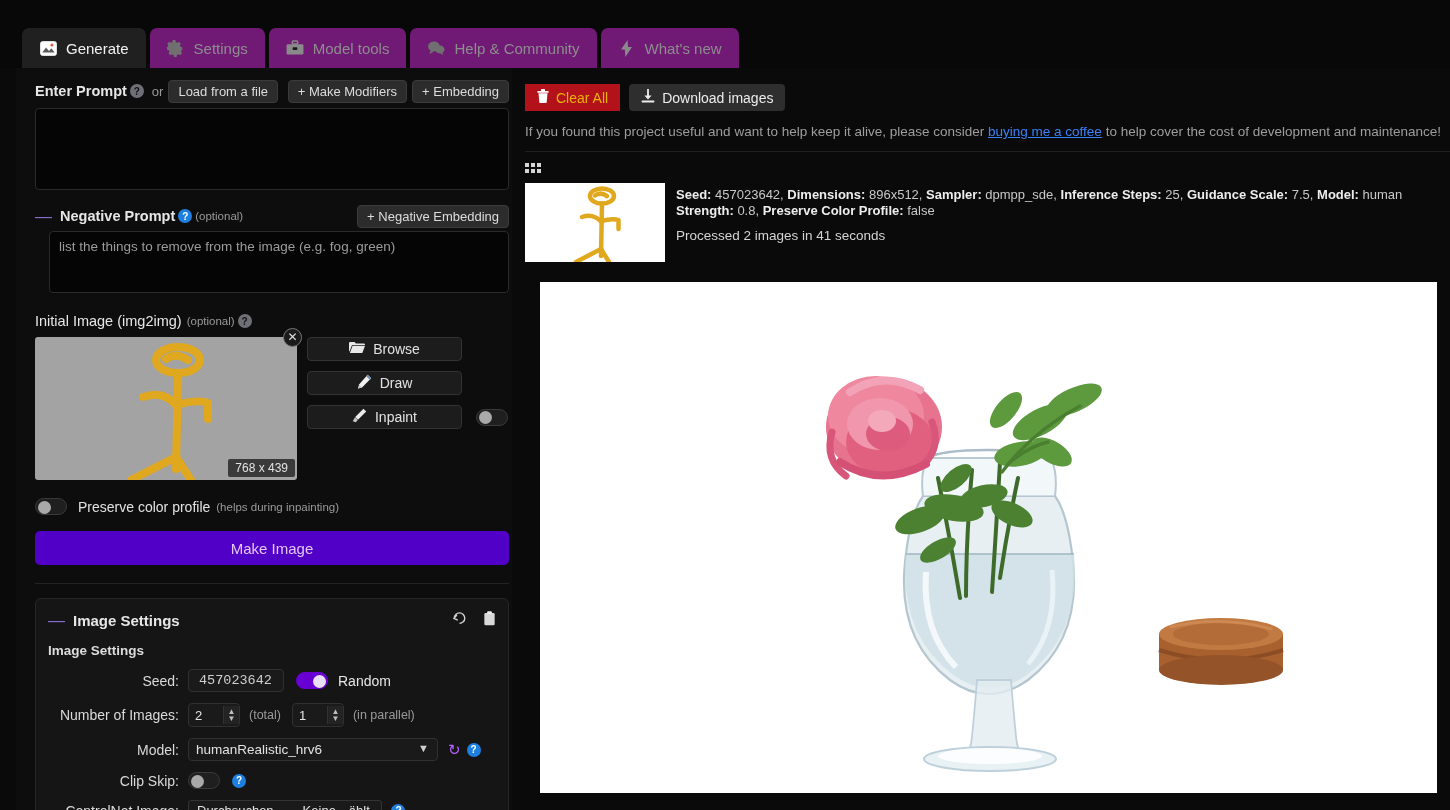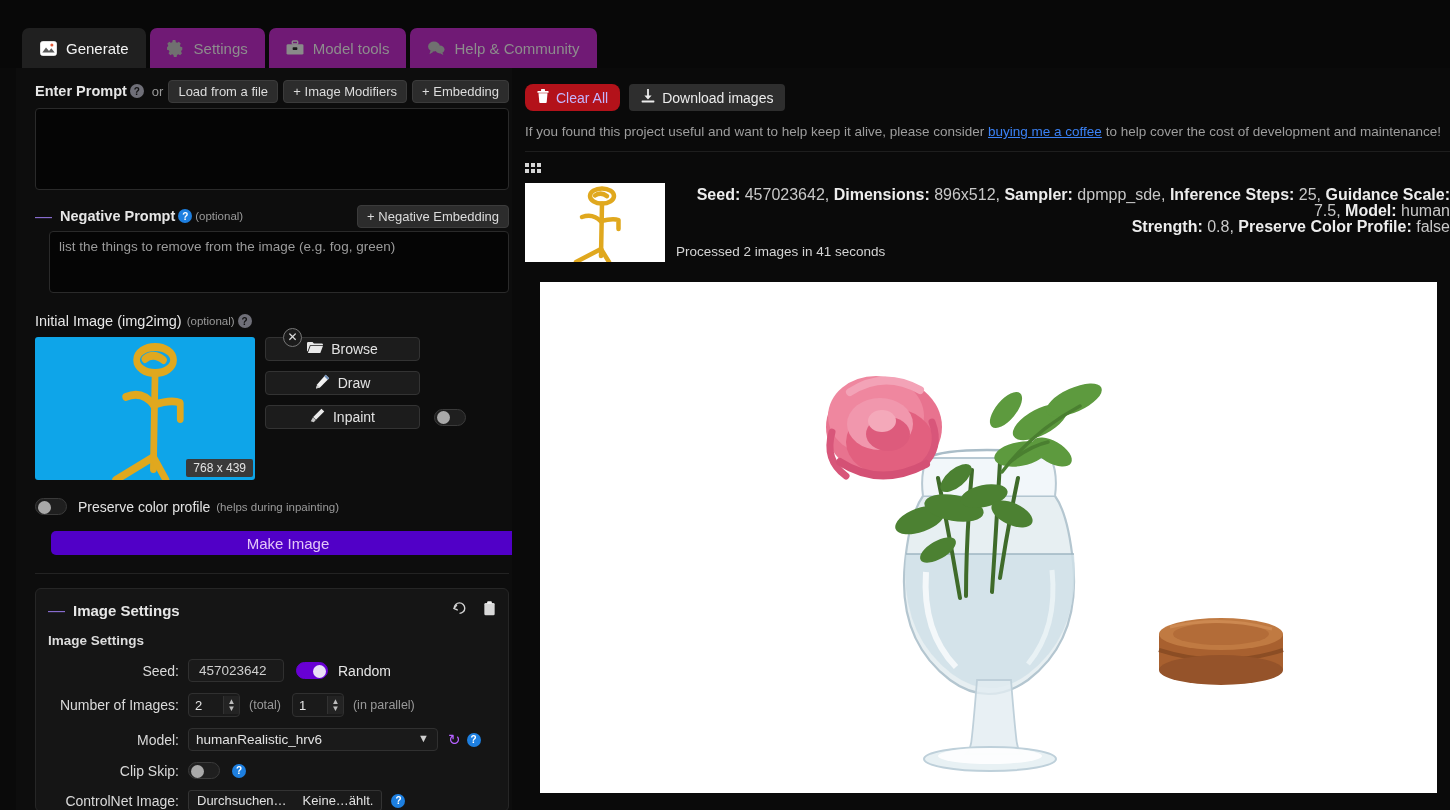--- a/index.html
+++ b/index.html
@@ -83,21 +83,21 @@
   #prompt-area { height: 82px; margin-top: 6px; }
 
   #neg-head { display: flex; align-items: center; height: 22px; margin-top: 11px; }
   .collapse-dash { color: #8b6fd4; font-size: 17px; line-height: 1; margin-right: 8px; cursor: pointer; }
   #neg-area { height: 62px; margin-top: 4px; margin-left: 14px; width: 460px; }
 
   #init-label { display: flex; align-items: center; height: 20px; margin-top: 14px; }
 
   #init-wrap { display: flex; margin-top: 6px; position: relative; }
   #init-thumb {
-    width: 220px; height: 143px; background: #0ea5e9; border-radius: 3px;
+    width: 262px; height: 143px; background: #a3a3a3; border-radius: 3px;
     position: relative; overflow: hidden;
   }
   #init-close {
     position: absolute; left: 248px; top: -9px; width: 19px; height: 19px;
     border-radius: 50%; background: #1b1b1b; border: 1px solid #777;
     color: #e0e0e0; font-size: 12px; line-height: 17px; text-align: center; cursor: pointer; z-index: 4;
   }
   #dims-badge {
     position: absolute; right: 2px; bottom: 3px;
     background: #3a3a3a; color: #e2e2e2; font-size: 12px; padding: 2px 7px; border-radius: 2px;
@@ -117,43 +117,42 @@
   .toggle .knob {
     position: absolute; left: 2px; top: 1.5px; width: 13px; height: 13px;
     border-radius: 50%; background: #a9a9a9;
   }
   .toggle.on { background: #6800d4; border-color: #6800d4; }
   .toggle.on .knob { left: 16px; background: #e9dff7; }
 
   #preserve-row { display: flex; align-items: center; gap: 11px; margin-top: 18px; }
 
   #make-image {
-    width: 474px; height: 24px; margin-top: 16px;
+    width: 474px; height: 34px; margin-top: 16px;
     background: #5100c7; border: none; border-radius: 5px;
     color: #e3c6f7; font-size: 15px; cursor: pointer;
     font-family: "Liberation Sans", sans-serif;
-    margin-left: 16px;
   }
 
   #hr { width: 474px; height: 1px; background: #232323; margin-top: 18px; }
 
   #img-settings {
     width: 474px; margin-top: 14px; background: #151515;
     border: 1px solid #262626; border-radius: 6px; padding: 10px 12px 0 12px;
   }
   #is-head { display: flex; align-items: center; height: 22px; }
   #is-head-icons { margin-left: auto; display: flex; gap: 16px; color: #cfcfcf; font-size: 16px; }
   #is-sub { font-weight: bold; font-size: 13.5px; color: #dcdcdc; margin-top: 12px; }
 
   .setrow { display: flex; align-items: center; margin-top: 11px; }
   .setlabel { width: 140px; text-align: right; font-size: 14px; color: #dadada; padding-right: 9px; }
   .txtin {
     background: #1a1a1a; border: 1px solid #303030; border-radius: 4px;
     color: #cfcfcf; font-size: 13.5px; padding: 3px 10px; outline: none;
-    font-family: Liberation Sans, sans-serif;
+    font-family: Liberation Mono, monospace;
   }
   .numin {
     background: #1a1a1a; border: 1px solid #303030; border-radius: 4px;
     color: #e4e4e4; font-size: 13px; padding: 2px 0 2px 6px; width: 52px;
     display: flex; align-items: center; justify-content: space-between;
   }
   .spin { width: 16px; display: flex; flex-direction: column; align-items: center;
           font-size: 8px; line-height: 7px; color: #bdbdbd; background:#232323;
           border-left:1px solid #323232; height:18px; justify-content:center; cursor:pointer; }
   .selwrap { position: relative; }
@@ -170,21 +169,21 @@
   }
   .refresh-icon { color: #b561ff; font-size: 15px; cursor: pointer; }
 
   
   #right {
     position: absolute; left: 512px; top: 68px; width: 938px; height: 742px;
     background: #0a0a0a; padding: 16px 0 0 13px; overflow: hidden;
   }
   #actions { display: flex; gap: 9px; align-items: center; }
   #clear-all {
-    background: #b3121a; border: none; border-radius: 8px; color: #c4b5fd;
+    background: #b3121a; border: none; border-radius: 0; color: #eab308;
     font-size: 14px; padding: 5px 12px; display: flex; align-items: center; gap: 7px; cursor: pointer;
     font-family: "Liberation Sans", sans-serif;
   }
   #download-images {
     background: #2e2e2e; border: none; border-radius: 4px; color: #ececec;
     font-size: 14px; padding: 5px 12px; display: flex; align-items: center; gap: 7px; cursor: pointer;
     font-family: "Liberation Sans", sans-serif;
   }
 
   #donate {
@@ -197,21 +196,21 @@
   #grid-icon {
     margin-top: 11px; width: 16px; height: 12px;
     display: grid; grid-template-columns: repeat(3,4px); grid-template-rows: repeat(2,4px);
     gap: 2px; cursor: pointer;
   }
   #grid-icon i { background: #d6d6d6; display: block; }
 
   #result-head { display: flex; margin-top: 8px; }
   #result-thumb { width: 140px; height: 79px; background: #fff; position: relative; overflow: hidden; flex: none; }
   #meta { margin-left: 11px; padding-top: 4px; width: 780px; overflow: hidden; }
-  #meta-line1 { font-size: 16px; line-height: 16px; color: #c8c8c8; text-align: right; }
+  #meta-line1 { font-size: 13px; line-height: 16px; color: #c8c8c8; }
   #meta-line1 b { color: #ededed; }
   #meta-proc { font-size: 13.5px; color: #d4d4d4; margin-top: 9px; }
 
   #big-image {
     position: absolute; left: 540px; top: 282px; width: 897px; height: 511px;
     background: #fff; overflow: hidden;
   }
 
   
   .stick { position: absolute; left: 0; top: 0; width: 100%; height: 100%; }
@@ -255,32 +254,40 @@
       <span class="ticon">
         <svg width="19" height="16" viewBox="0 0 22 18" fill="#707070">
             <ellipse cx="8.5" cy="7.2" rx="7.2" ry="6"></ellipse>
             <path d="M4.5 11.5 3 16.5l5-3z"></path>
             <ellipse cx="15.8" cy="10.8" rx="5.6" ry="4.8"></ellipse>
             <path d="M18.5 14 20 17.6l-3.7-2z"></path>
           </svg>
       </span>
       <span>Help &amp; Community</span>
     </div>
+    <div class="tab">
+      <span class="ticon">
+        <svg width="13" height="17" viewBox="0 0 11 17" fill="#8a8a8a">
+            <path d="M6.6 0 0 9.6h3.8L4.4 17 11 7h-4z"></path>
+          </svg>
+      </span>
+      <span>What's new</span>
+    </div>
   </div>
 </div>
 
 <div id="left">
 
   <div id="prompt-head">
     <span class="lbl-bold">Enter Prompt</span>
     <span class="qmark">?</span>
     <span class="small-note" style="margin:0 5px;font-size:13px;">or</span>
     <button class="pillbtn">Load from a file</button>
     <span id="prompt-head-right">
-      <button class="pillbtn">+ Image Modifiers</button>
+      <button class="pillbtn">+ Make Modifiers</button>
       <button class="pillbtn">+ Embedding</button>
     </span>
   </div>
 
   <textarea id="prompt-area" class="pbox" placeholder="" style=""></textarea>
 
   <div id="neg-head">
     <span class="collapse-dash">—</span>
     <span class="lbl-bold">Negative Prompt</span>
     <span class="qmark blue">?</span>

